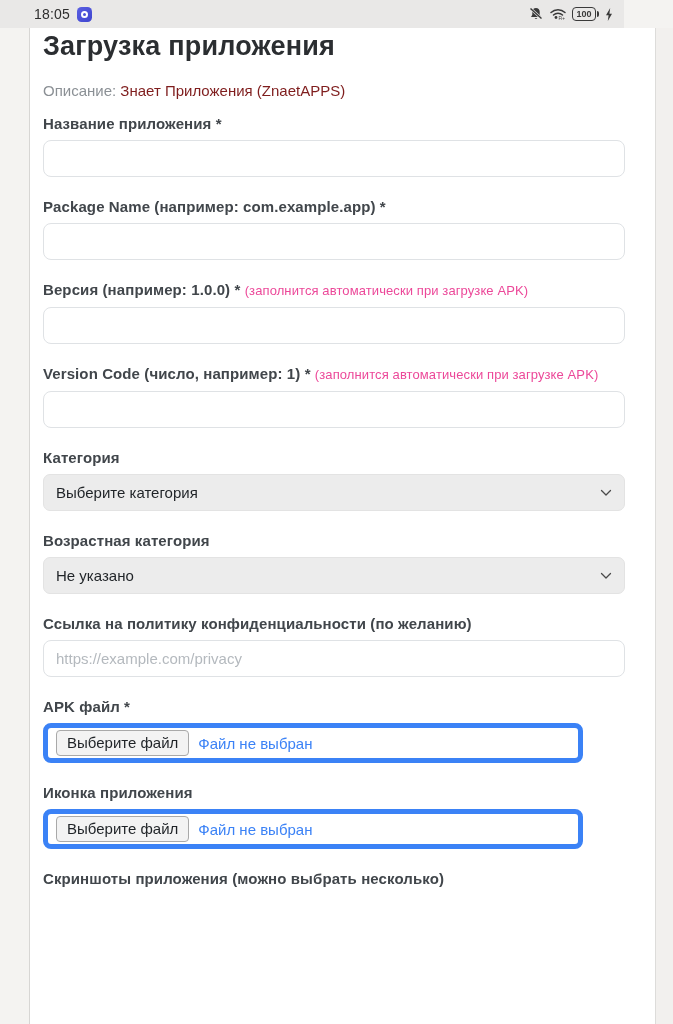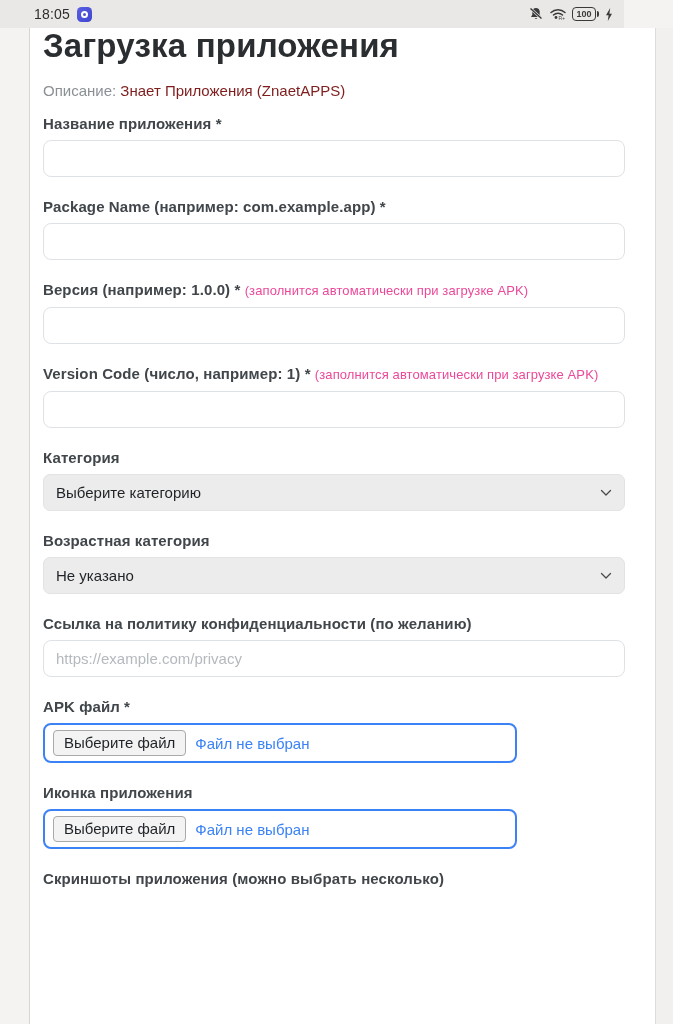--- a/index.html
+++ b/index.html
@@ -48,21 +48,21 @@
   .edge-right {
     position: absolute; top: 28px; right: 0; width: 18px; height: 996px;
     background: #f2f0ee; border-left: 1px solid #dddcda; z-index: 2;
   }
   .page {
     position: absolute; top: 28px; left: 30px; width: 625px; height: 996px;
     background: #ffffff; overflow: hidden;
     padding: 2px 30px 0 13px;
   }
   .page-title {
-    font-size: 33px; line-height: 32px; font-weight: 700; color: #2b2e31;
+    font-size: 27px; line-height: 32px; font-weight: 700; color: #2b2e31;
     letter-spacing: .2px;
   }
   .publisher {
     margin-top: 20px; font-size: 15px; line-height: 18px; color: #8b9095;
   }
   .publisher b { color: #7f1d1d; font-weight: 400; }
   
   .field { margin-bottom: 22px; }
   .f-label {
     display: block; font-size: 15px; line-height: 16px; font-weight: 700;
@@ -84,22 +84,22 @@
     font-family: "Liberation Sans", sans-serif;
     outline: none; resize: none; display: block;
   }
   .sel {
     width: 582px; height: 37px; background: #ececec;
     border: 1px solid #e3e3e3; border-radius: 7px;
     display: flex; align-items: center; justify-content: space-between;
     padding: 0 12px; font-size: 15px; color: #1f2327; cursor: default;
   }
   .file-box {
-    width: 474px; height: 40px; background: #fff;
-    border: 2px solid #3b82f6; border-radius: 8px;
+    width: 540px; height: 40px; background: #fff;
+    border: 5px solid #3b82f6; border-radius: 8px;
     display: flex; align-items: center; gap: 9px; padding: 0 8px;
   }
   .file-btn {
     background: #f3f3f3; border: 1px solid #a9a9a9; border-radius: 4px;
     font-size: 15px; color: #1f2327; padding: 3px 10px; line-height: 18px;
     font-family: "Liberation Sans", sans-serif; white-space: nowrap;
   }
   .file-status { font-size: 15px; color: #3b82f6; }
   .icon-svg { display: block; }
 </style>
@@ -175,21 +175,21 @@
     </div>
 
     <div class="field">
       <label class="f-label"><span>Version Code (число, например: 1) *</span> <span class="f-note">(заполнится автоматически при загрузке APK)</span></label>
       <input class="t-input" type="text" style="">
     </div>
 
     <div class="field">
       <label class="f-label">Категория</label>
       <div class="sel">
-        <span>Выберите категорию</span>
+        <span>Выберите категория</span>
         <svg width="12" height="8" viewBox="0 0 12 8">
             <path d="M1.5 1.5 6 6l4.5-4.5" stroke="#4a4a4a" stroke-width="1.3" fill="none" stroke-linecap="round" stroke-linejoin="round"></path>
           </svg>
       </div>
     </div>
 
     <div class="field">
       <label class="f-label">Возрастная категория</label>
       <div class="sel">
         <span>Не указано</span>

